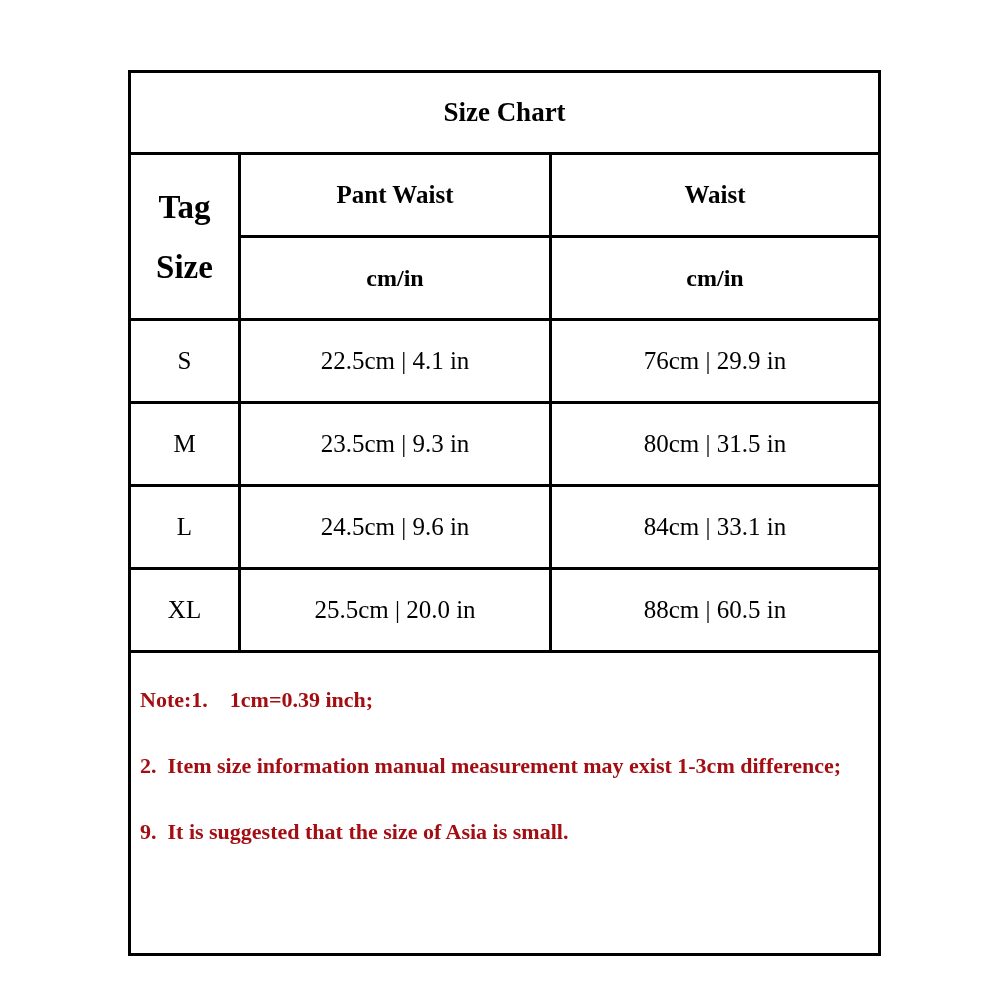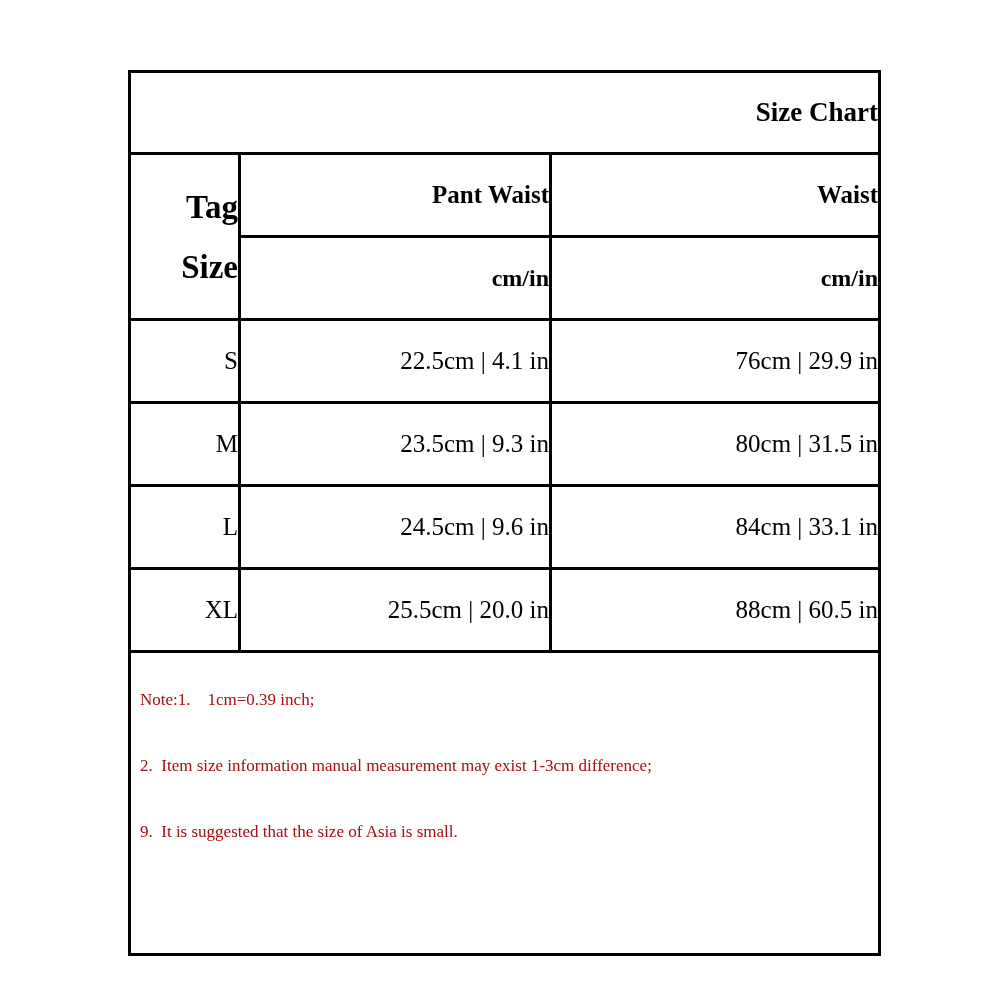--- a/index.html
+++ b/index.html
@@ -17,21 +17,21 @@
   }
   table.size-chart {
     position: absolute;
     left: 128px; top: 70px;
     width: 750px;
     border-collapse: collapse;
     table-layout: fixed;
   }
   table.size-chart td {
     border: 3px solid #000000;
-    text-align: right;
+    text-align: center;
     vertical-align: middle;
     padding: 0;
     background: #ffffff;
   }
   .title-cell {
     height: 79px;
     font-weight: bold;
     font-size: 27px;
   }
   .head-cell {
@@ -55,25 +55,25 @@
     font-weight: normal;
   }
   .notes-cell {
     height: 282px;
     vertical-align: top !important;
     text-align: left !important;
     padding: 18px 10px 0 9px !important;
   }
   .notes-cell p {
     margin: 0 0 8px 0;
-    font-size: 17px;
+    font-size: 22px;
     line-height: 58px;
     color: #A40E13;
     white-space: pre-wrap;
-    font-weight: normal;
+    font-weight: bold;
   }
 </style>
 </head>
 <body>
 
 <div class="canvas">
   <table class="size-chart">
     <colgroup>
       <col style="width:110px">
       <col style="width:311px">

